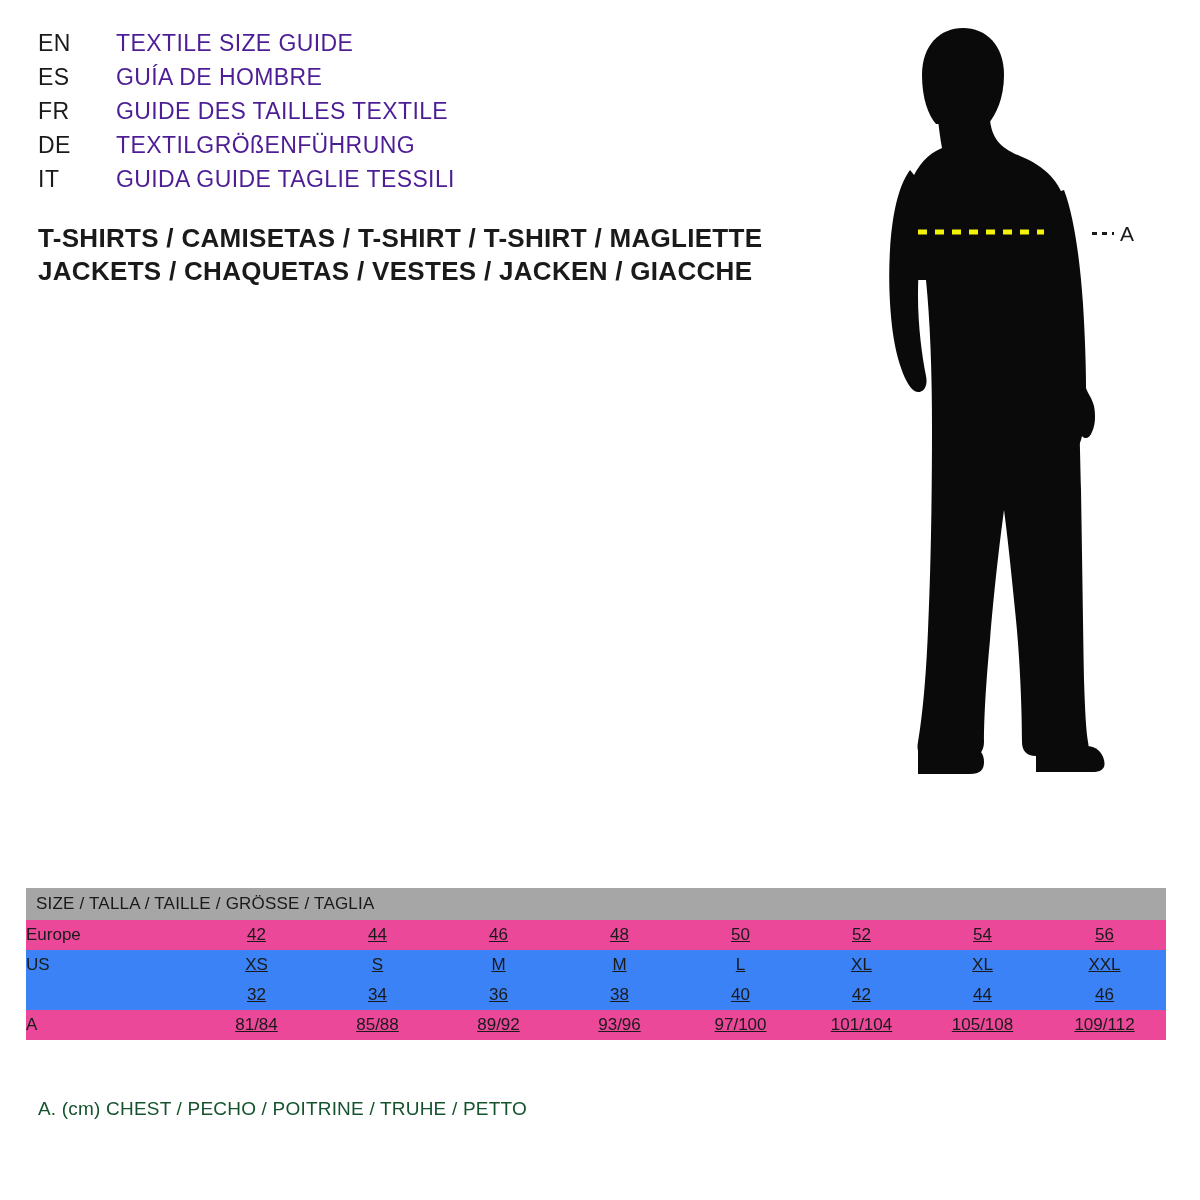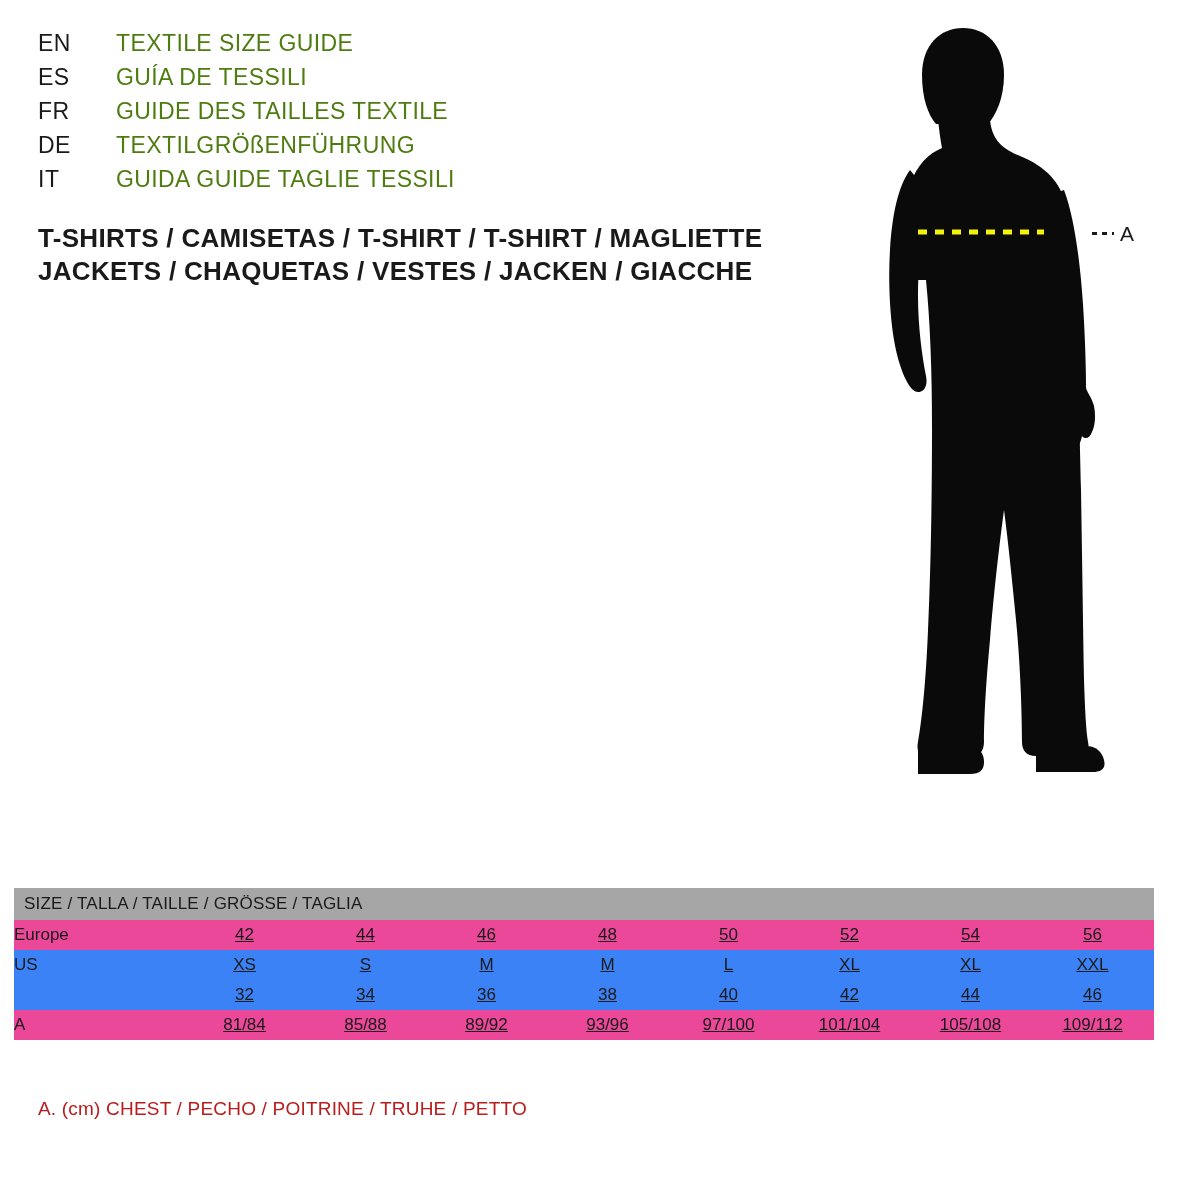--- a/index.html
+++ b/index.html
@@ -36,21 +36,21 @@
   }
   .lang-code {
     width: 78px;
     font-size: 23px;
     letter-spacing: 0.5px;
     color: #1a1a1a;
   }
   .lang-text {
     font-size: 23px;
     letter-spacing: 0.4px;
-    color: #4d7c0f;
+    color: #4c1d95;
     white-space: nowrap;
   }
 
   .cat-block {
     position: absolute;
     left: 38px;
     top: 222px;
     width: 760px;
   }
   .cat-line {
@@ -94,21 +94,21 @@
     left: 38px;
     top: 840px;
     font-size: 20px;
     font-weight: bold;
     letter-spacing: 0.3px;
     color: #1a1a1a;
   }
 
   table.size-table {
     position: absolute;
-    left: 14px;
+    left: 26px;
     top: 888px;
     width: 1140px;
     border-collapse: collapse;
     table-layout: fixed;
   }
   table.size-table td {
     height: 30px;
     font-size: 17px;
     color: #1a1a1a;
     padding: 0;
@@ -127,36 +127,36 @@
     text-align: left;
   }
   td.val { text-align: center; text-decoration: underline; }
 
   .footnote {
     position: absolute;
     left: 38px;
     top: 1098px;
     font-size: 19px;
     letter-spacing: 0.2px;
-    color: #b91c1c;
+    color: #14532d;
   }
 </style>
 </head>
 <body>
 
 <div class="page">
 
   <div class="lang-block">
     <div class="lang-row">
       <div class="lang-code">EN</div>
       <div class="lang-text">TEXTILE SIZE GUIDE</div>
     </div>
     <div class="lang-row">
       <div class="lang-code">ES</div>
-      <div class="lang-text">GUÍA DE TESSILI</div>
+      <div class="lang-text">GUÍA DE HOMBRE</div>
     </div>
     <div class="lang-row">
       <div class="lang-code">FR</div>
       <div class="lang-text">GUIDE DES TAILLES TEXTILE</div>
     </div>
     <div class="lang-row">
       <div class="lang-code">DE</div>
       <div class="lang-text">TEXTILGRÖßENFÜHRUNG</div>
     </div>
     <div class="lang-row">

